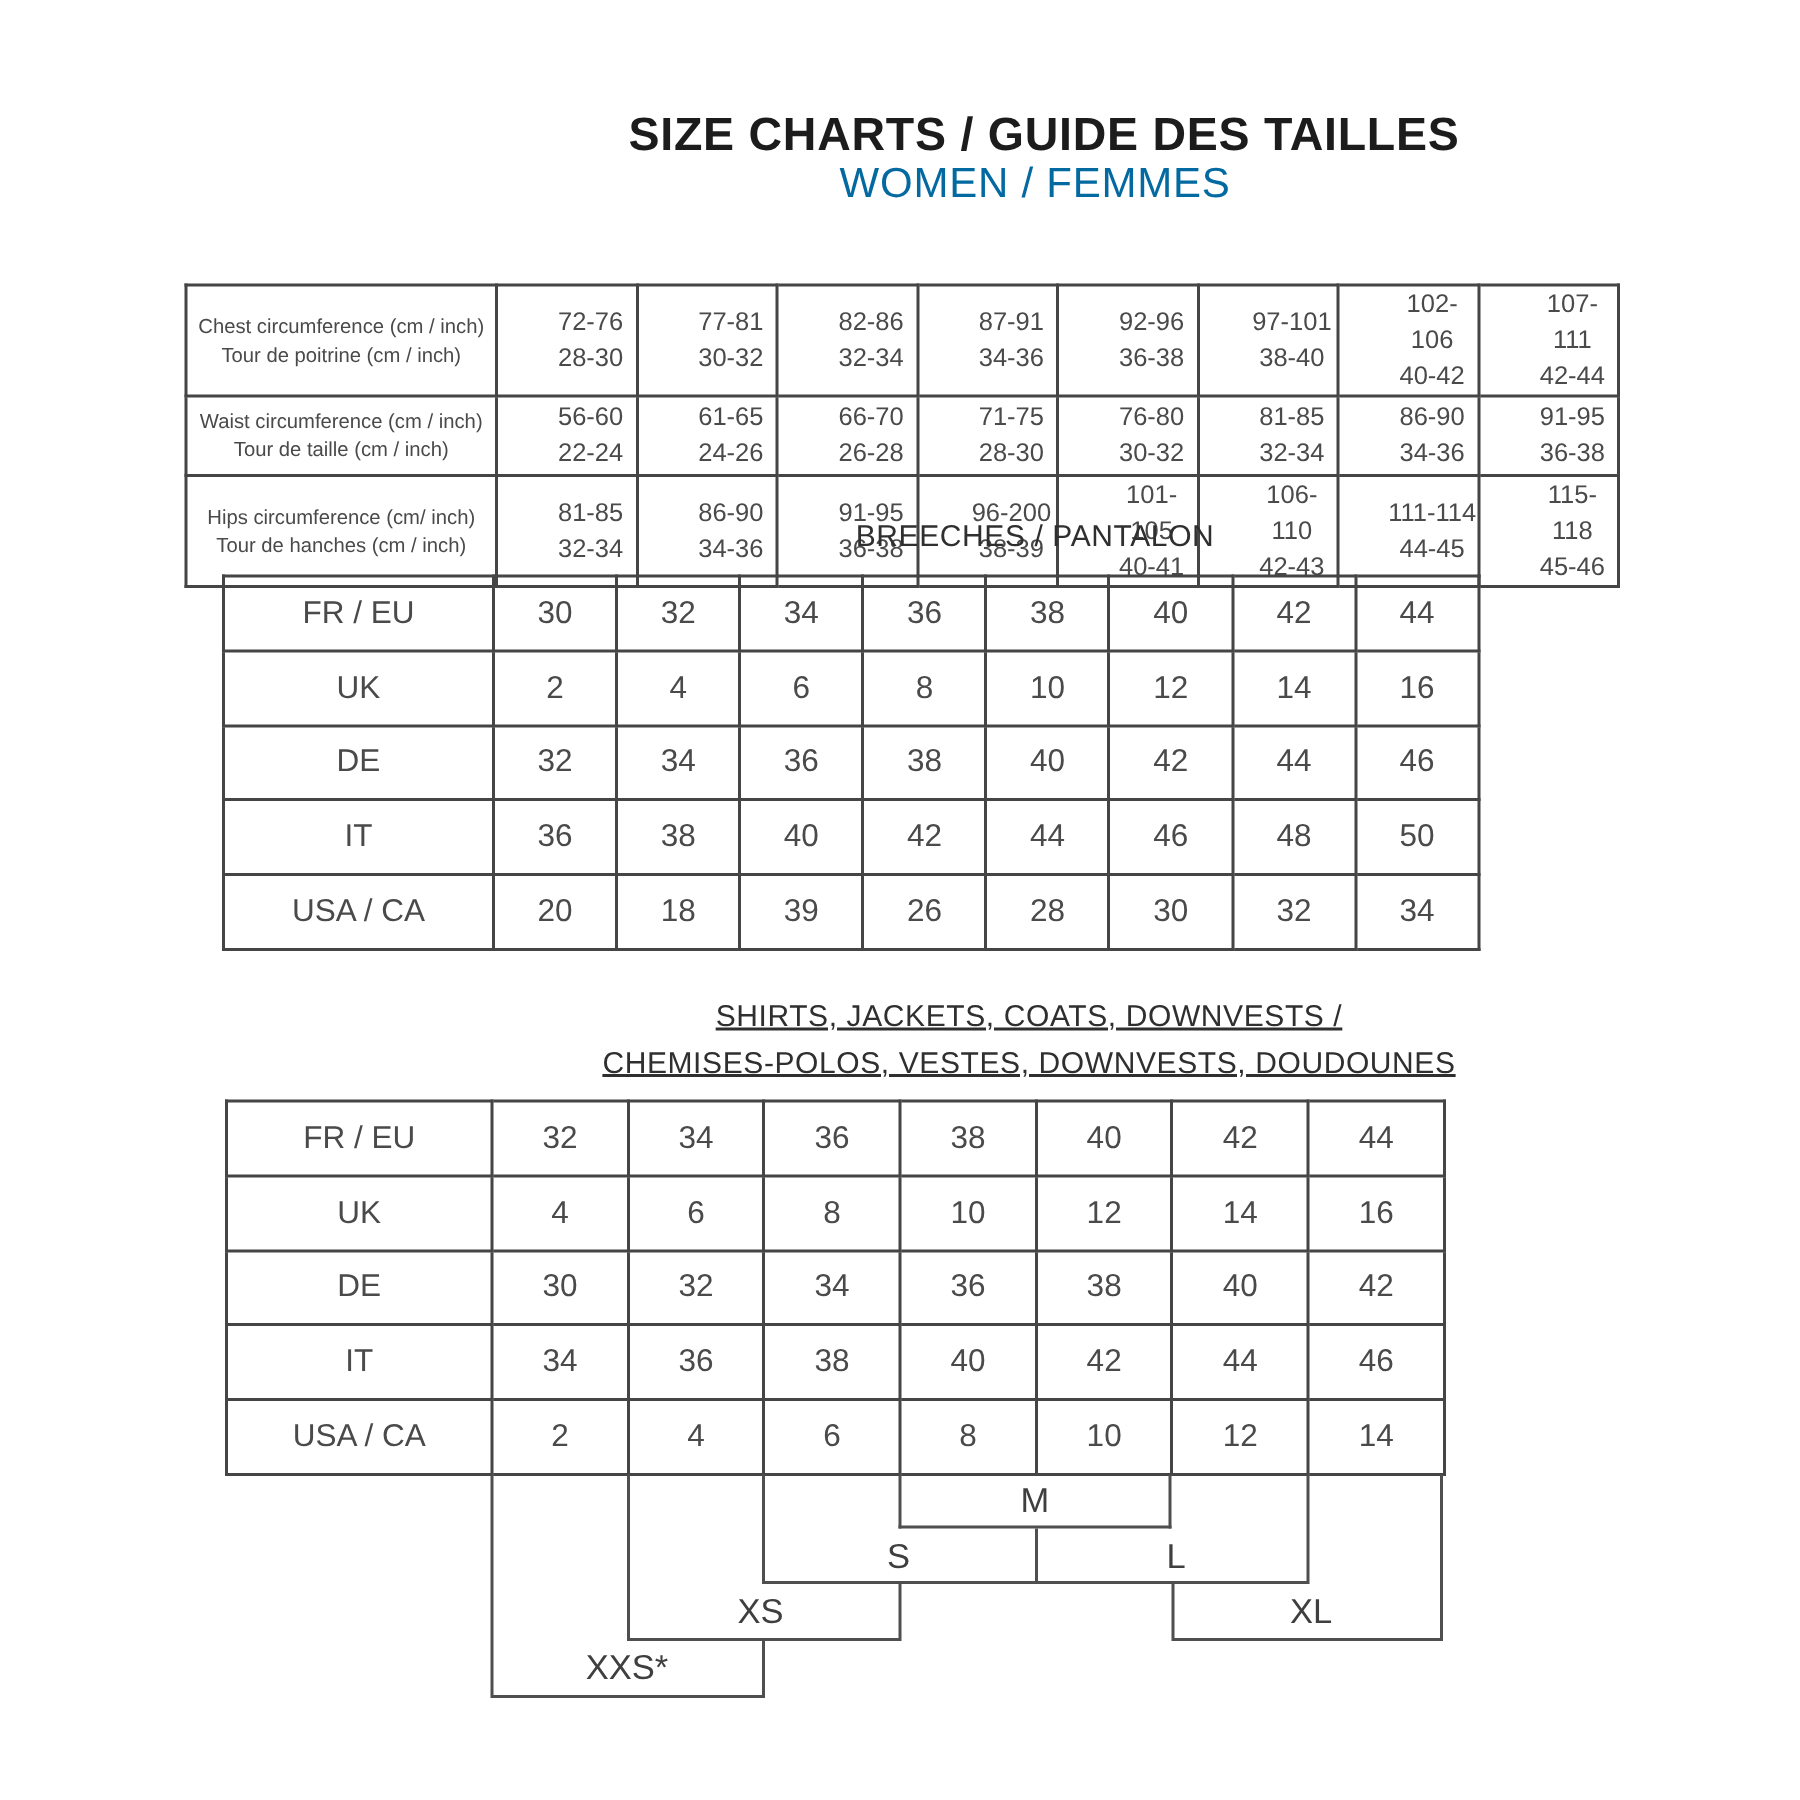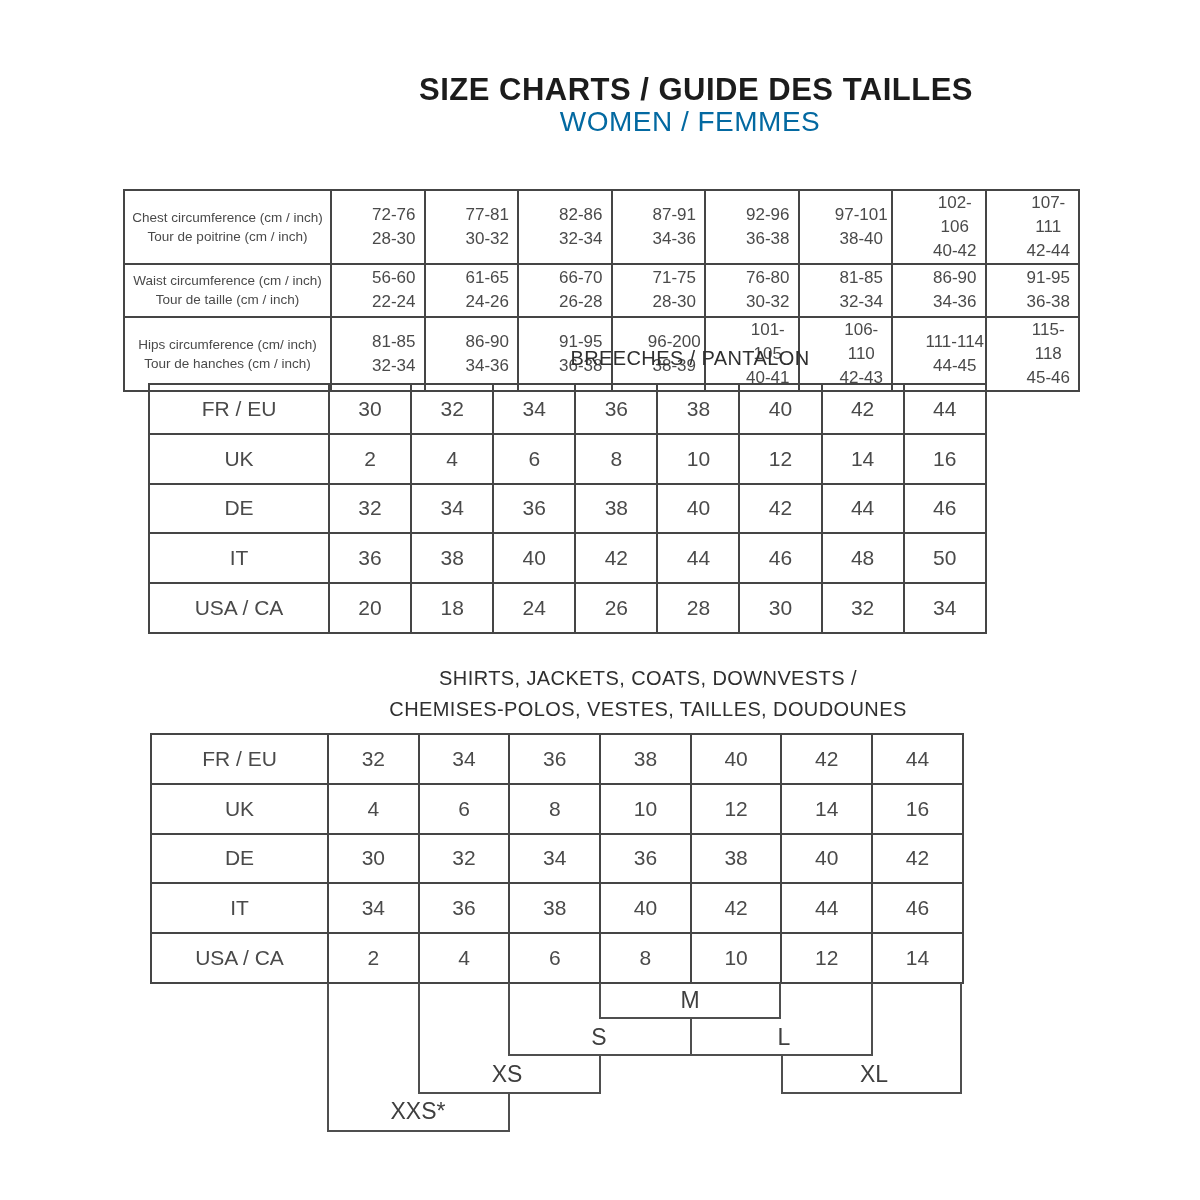--- a/index.html
+++ b/index.html
@@ -5,21 +5,21 @@
   html,body{margin:0;padding:0;background:#ffffff;}
   .page{
     position:relative;width:1200px;height:1200px;background:#ffffff;
     font-family:"Liberation Sans", sans-serif;color:#454545;overflow:hidden;
   }
   .centered{position:absolute;transform:translateX(-50%);white-space:nowrap;text-align:center;}
   .title{top:72px;left:696px;font-size:31px;font-weight:bold;color:#1c1c1c;letter-spacing:.5px;}
   .subtitle{top:106px;left:690px;font-size:28px;font-weight:400;color:#0369a1;letter-spacing:.5px;}
   .section-heading{font-size:20px;color:#2f2f2f;letter-spacing:.4px;}
   .breeches-heading{top:347px;left:690px;}
-  .shirts-heading{top:663px;left:648px;line-height:31px;white-space:normal;width:640px;}
+  .shirts-heading{top:663px;left:686px;line-height:31px;white-space:normal;width:640px;text-decoration:underline;}
   table{border-collapse:collapse;table-layout:fixed;position:absolute;}
   td{border:2px solid #454545;text-align:center;vertical-align:middle;padding:0;}
   .wrap2{white-space:pre-line;}
   .meas-table{left:123px;top:189px;}
   .meas-table td{height:50.6px;}
   .meas-table .lbl{font-size:13.5px;line-height:19px;color:#4a4a4a;}
   .meas-table .val{font-size:17px;line-height:24px;color:#4a4a4a;padding-left:32px;}
   .size-table td{height:47.8px;font-size:21px;color:#4a4a4a;}
   .breeches-table{left:148px;top:383px;}
   .shirts-table{left:150px;top:733px;}
@@ -170,33 +170,33 @@
       <td>42</td>
       <td>44</td>
       <td>46</td>
       <td>48</td>
       <td>50</td>
     </tr>
     <tr>
       <td>USA / CA</td>
       <td>20</td>
       <td>18</td>
-      <td>24</td>
+      <td>39</td>
       <td>26</td>
       <td>28</td>
       <td>30</td>
       <td>32</td>
       <td>34</td>
     </tr>
   </tbody>
     </table>
 
   <div class="centered section-heading shirts-heading">
     <div>SHIRTS, JACKETS, COATS, DOWNVESTS /</div>
-    <div>CHEMISES-POLOS, VESTES, TAILLES, DOUDOUNES</div>
+    <div>CHEMISES-POLOS, VESTES, DOWNVESTS, DOUDOUNES</div>
   </div>
 
   <table class="size-table shirts-table">
     <colgroup>
       <col style="width:177px">
         <col style="width:90.7px">
         <col style="width:90.7px">
         <col style="width:90.7px">
       <col style="width:90.7px">
         <col style="width:90.7px">

